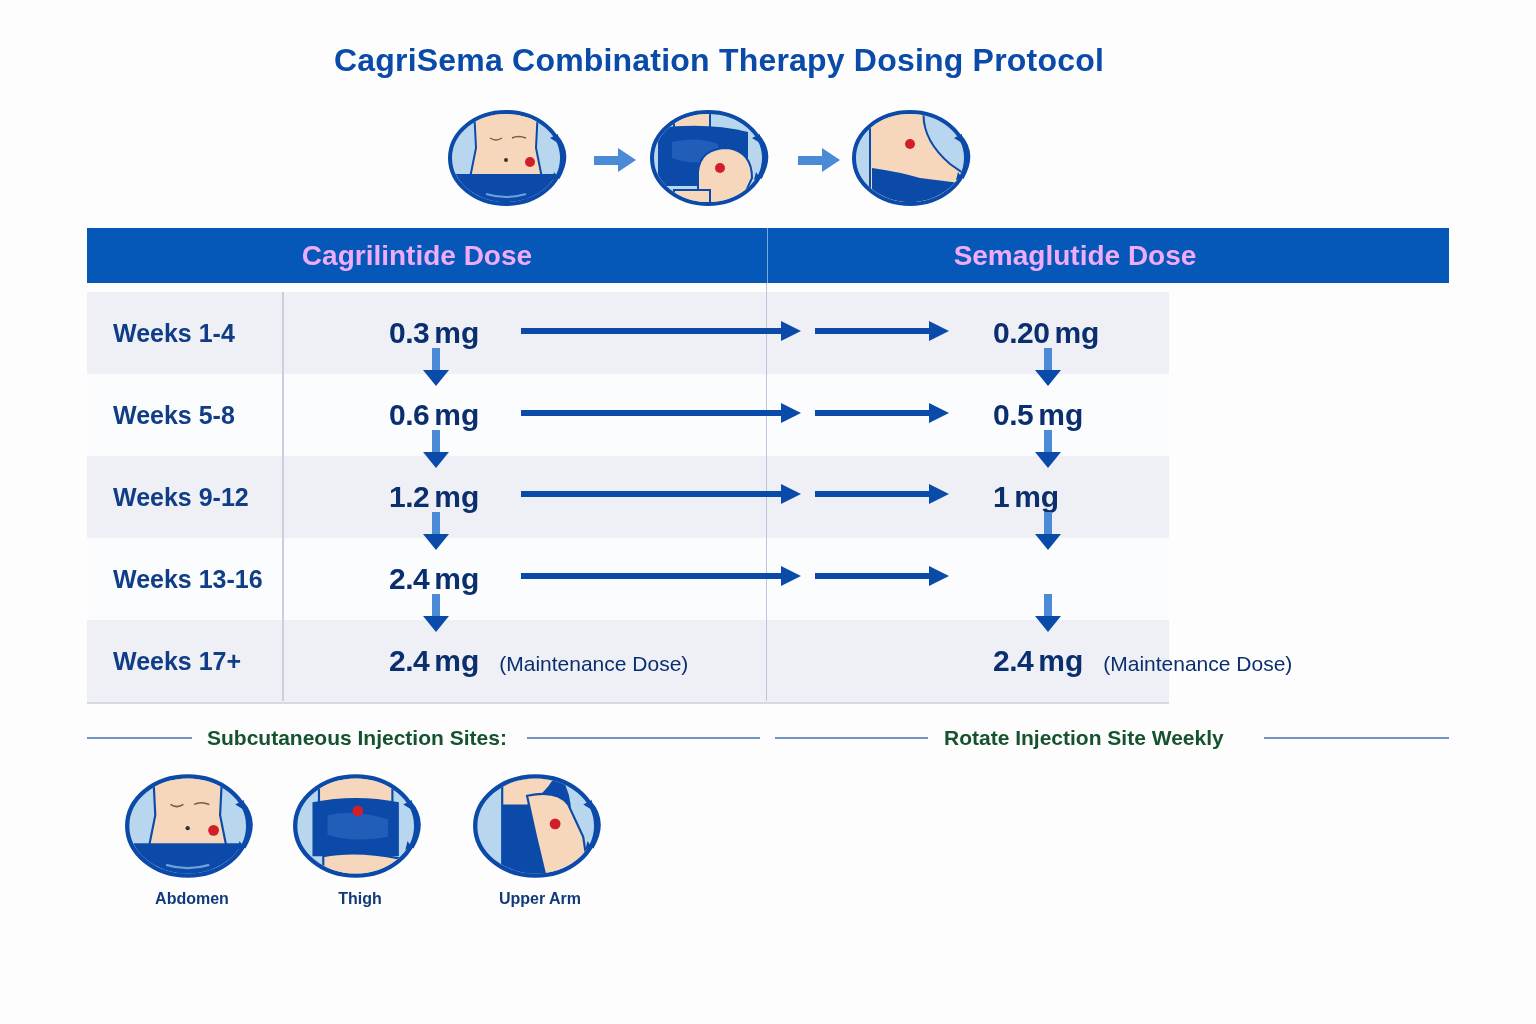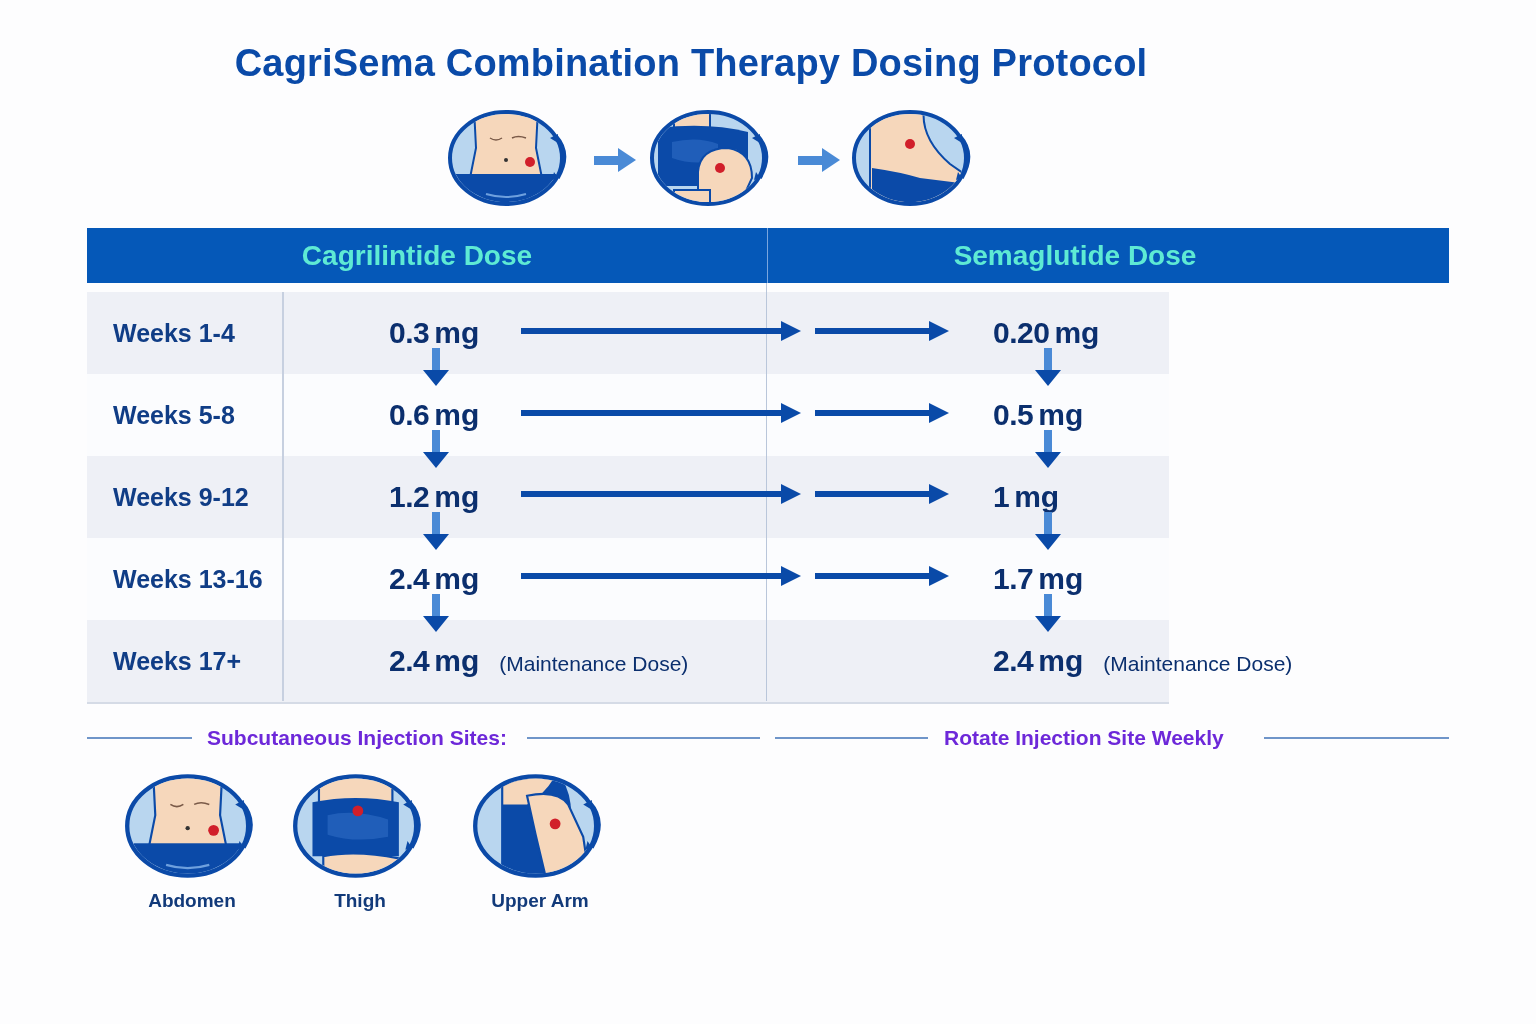--- a/index.html
+++ b/index.html
@@ -1,41 +1,41 @@
 <!DOCTYPE html>
 <html><head>
 <meta charset="utf-8">
 <style>
   html, body { margin:0; padding:0; }
   body { width:1536px; height:1024px; background:#fdfdfe; position:relative; overflow:hidden;
          font-family:"Liberation Sans", "DejaVu Sans", sans-serif; color:#0d3a8a; }
-  .title { position:absolute; left:0; width:1382px; top:42px; text-align:center; font-size:38px; font-weight:bold;
-           color:#0a4aa8; letter-spacing:0.2px; }
+  .title { position:absolute; left:0; width:1382px; top:42px; text-align:center; font-size:32px; font-weight:bold;
+           color:#0a4aa8; letter-spacing:0.2px;padding-left:28px; }
   .top-icons { position:absolute; left:446px; top:108px; width:560px; height:100px; }
   .site-icon { position:absolute; width:128px; height:100px; }
   .flow-arrow { position:absolute; top:40px; }
   .table { position:absolute; left:87px; top:228px; width:1362px; height:473px; }
   .thead { position:absolute; left:0; top:0; width:1362px; height:55px; background:#0558b8; }
-  .th { position:absolute; top:0; height:55px; line-height:55px; color:#5eead4; font-size:28px; font-weight:bold; text-align:center; }
+  .th { position:absolute; top:0; height:55px; line-height:55px; color:#f0abfc; font-size:28px; font-weight:bold; text-align:center; }
   .th-sep { position:absolute; left:680px; top:0; width:1px; height:55px; background:#7aa6de; }
   .row { position:absolute; left:0; width:1082px; height:82px; border-bottom:2px solid #d5dbe6; }
   .row.alt { background:#eef0f6; }
   .row.plain { background:#fbfcfe; }
   .week { position:absolute; left:26px; top:0; line-height:82px; font-size:25px; font-weight:bold; color:#103d86; }
   .dose { position:absolute; top:0; line-height:82px; font-size:30px; font-weight:bold; color:#0b2f6e; white-space:nowrap; }
   .dose .num { letter-spacing:-0.5px; }
   .dose .unit { margin-left:5px; }
   .dose .note { font-size:21px; font-weight:normal; color:#0b2f6e; margin-left:20px; }
   .vline { position:absolute; width:2px; background:#c7d0e0; }
   .h-arrow { position:absolute; }
   .v-arrow { position:absolute; }
   .divider { position:absolute; height:2px; background:#6f95c9; }
-  .section-label { position:absolute; font-size:21px; font-weight:bold; color:#6d28d9; }
+  .section-label { position:absolute; font-size:21px; font-weight:bold; color:#14532d; }
   .site { position:absolute; text-align:center; width:140px; }
-  .site-label { position:absolute; top:118px; width:140px; left:0; text-align:center; font-size:19px; font-weight:bold; color:#123a7a; }
+  .site-label { position:absolute; top:118px; width:140px; left:0; text-align:center; font-size:16px; font-weight:bold; color:#123a7a; }
 </style>
 </head>
 <body>
 
 <svg width="0" height="0" style="position:absolute">
   <defs>
 
     <symbol id="sym-abdomen" viewBox="0 0 128 100">
       <ellipse cx="60" cy="50" rx="56" ry="46" fill="#b9d6ef" stroke="#0b4aa8" stroke-width="4"></ellipse>
       <clipPath id="cpA">
@@ -161,21 +161,20 @@
     <div class="dose" style="left:906px"><span class="num">0.5</span><span class="unit">mg</span></div>
   </div>
   <div class="row alt" style="top:228px">
     <div class="week">Weeks 9-12</div>
     <div class="dose" style="left:302px"><span class="num">1.2</span><span class="unit">mg</span></div>
     <div class="dose" style="left:906px"><span class="num">1</span><span class="unit">mg</span></div>
   </div>
   <div class="row plain" style="top:310px">
     <div class="week">Weeks 13-16</div>
     <div class="dose" style="left:302px"><span class="num">2.4</span><span class="unit">mg</span></div>
-    <div class="dose" style="left:906px"><span class="num">1.7</span><span class="unit">mg</span></div>
   </div>
   <div class="row alt" style="top:392px">
     <div class="week">Weeks 17+</div>
     <div class="dose" style="left:302px"><span class="num">2.4</span><span class="unit">mg</span><span class="note">(Maintenance Dose)</span></div>
     <div class="dose" style="left:906px"><span class="num">2.4</span><span class="unit">mg</span><span class="note">(Maintenance Dose)</span></div>
   </div>
 
   <div class="vline" style="left:195px;top:64px;height:409px"></div>
   <div class="vline" style="left:679px;top:55px;height:418px;width:1px;background:#b9c6da"></div>
 

